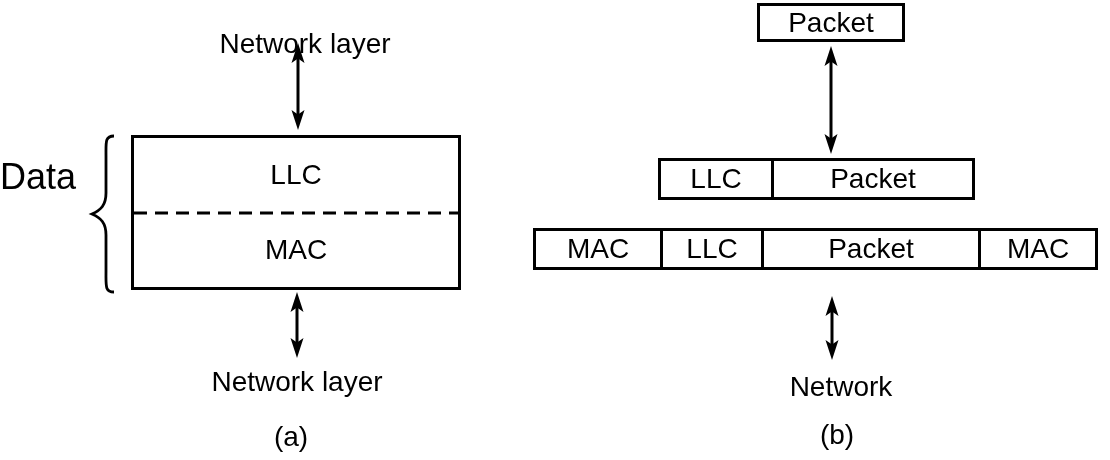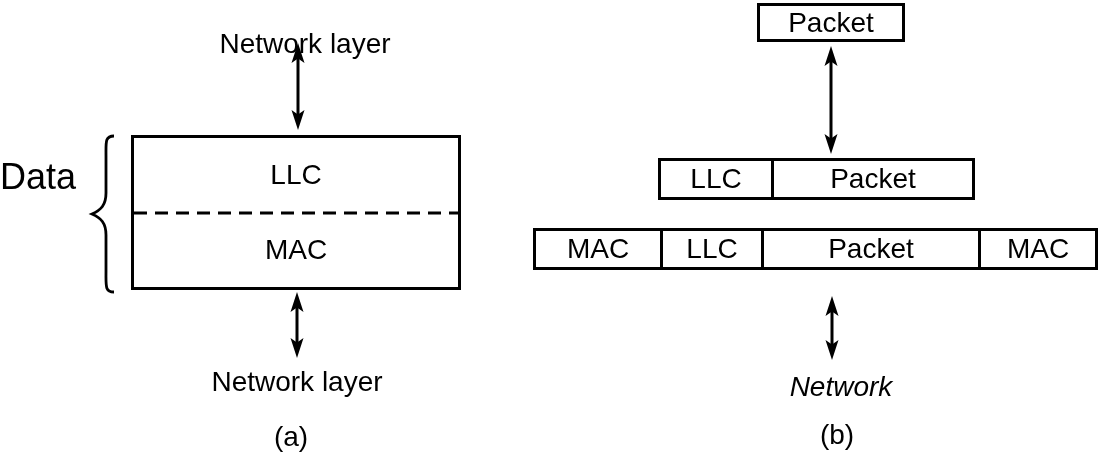--- a/index.html
+++ b/index.html
@@ -150,17 +150,17 @@
     <div class="cell" style="width:217px;">Packet</div>
     <div class="cell cell-grow">MAC</div>
   </div>
 
   <svg class="arrow" style="left:821px; top:296px;" width="22" height="64" viewBox="0 0 22 64">
     <line x1="11" y1="14" x2="11" y2="50" stroke="currentColor" stroke-width="3"></line>
     <polygon points="11,0 17.5,20 11,15.5 4.5,20" fill="currentColor"></polygon>
     <polygon points="11,64 17.5,44 11,48.5 4.5,44" fill="currentColor"></polygon>
   </svg>
 
-  <div class="label" style="left:741px; top:370px; width:200px;font-style:italic;">Network</div>
+  <div class="label" style="left:741px; top:370px; width:200px;">Network</div>
 
   <div class="label" style="left:787px; top:418px; width:100px;">(b)</div>
 
 </div>
 
 </body></html>

